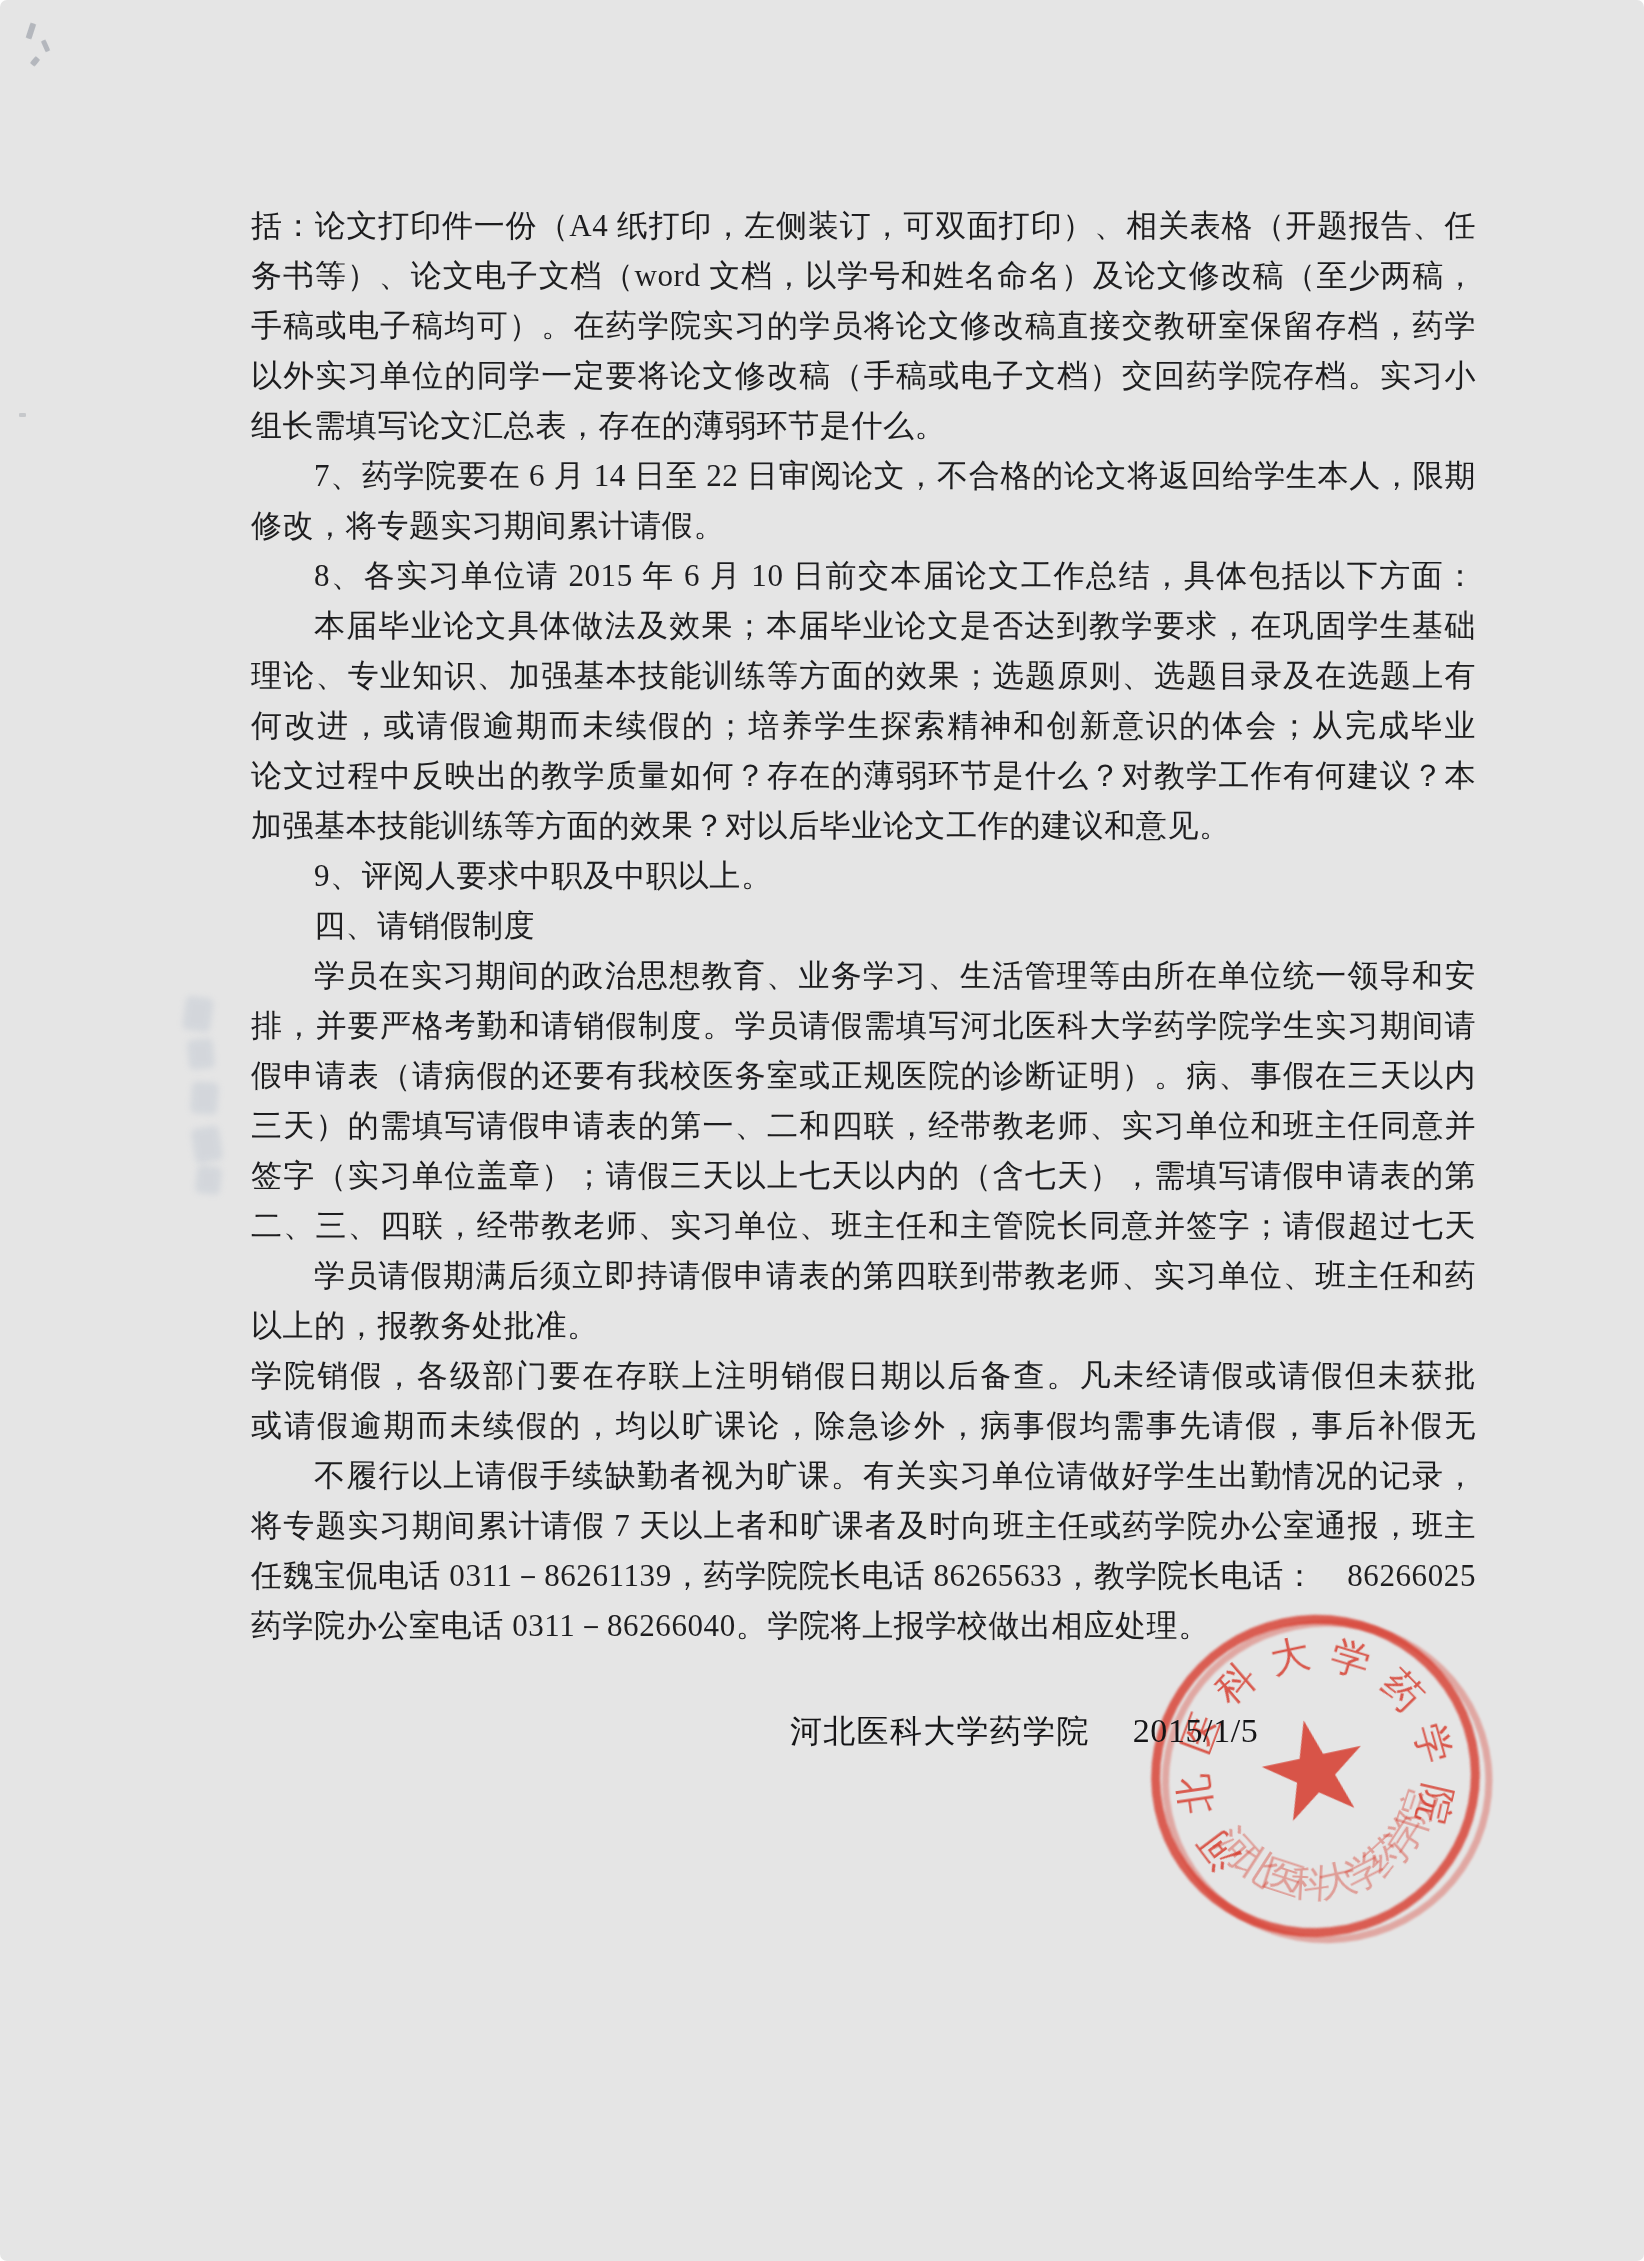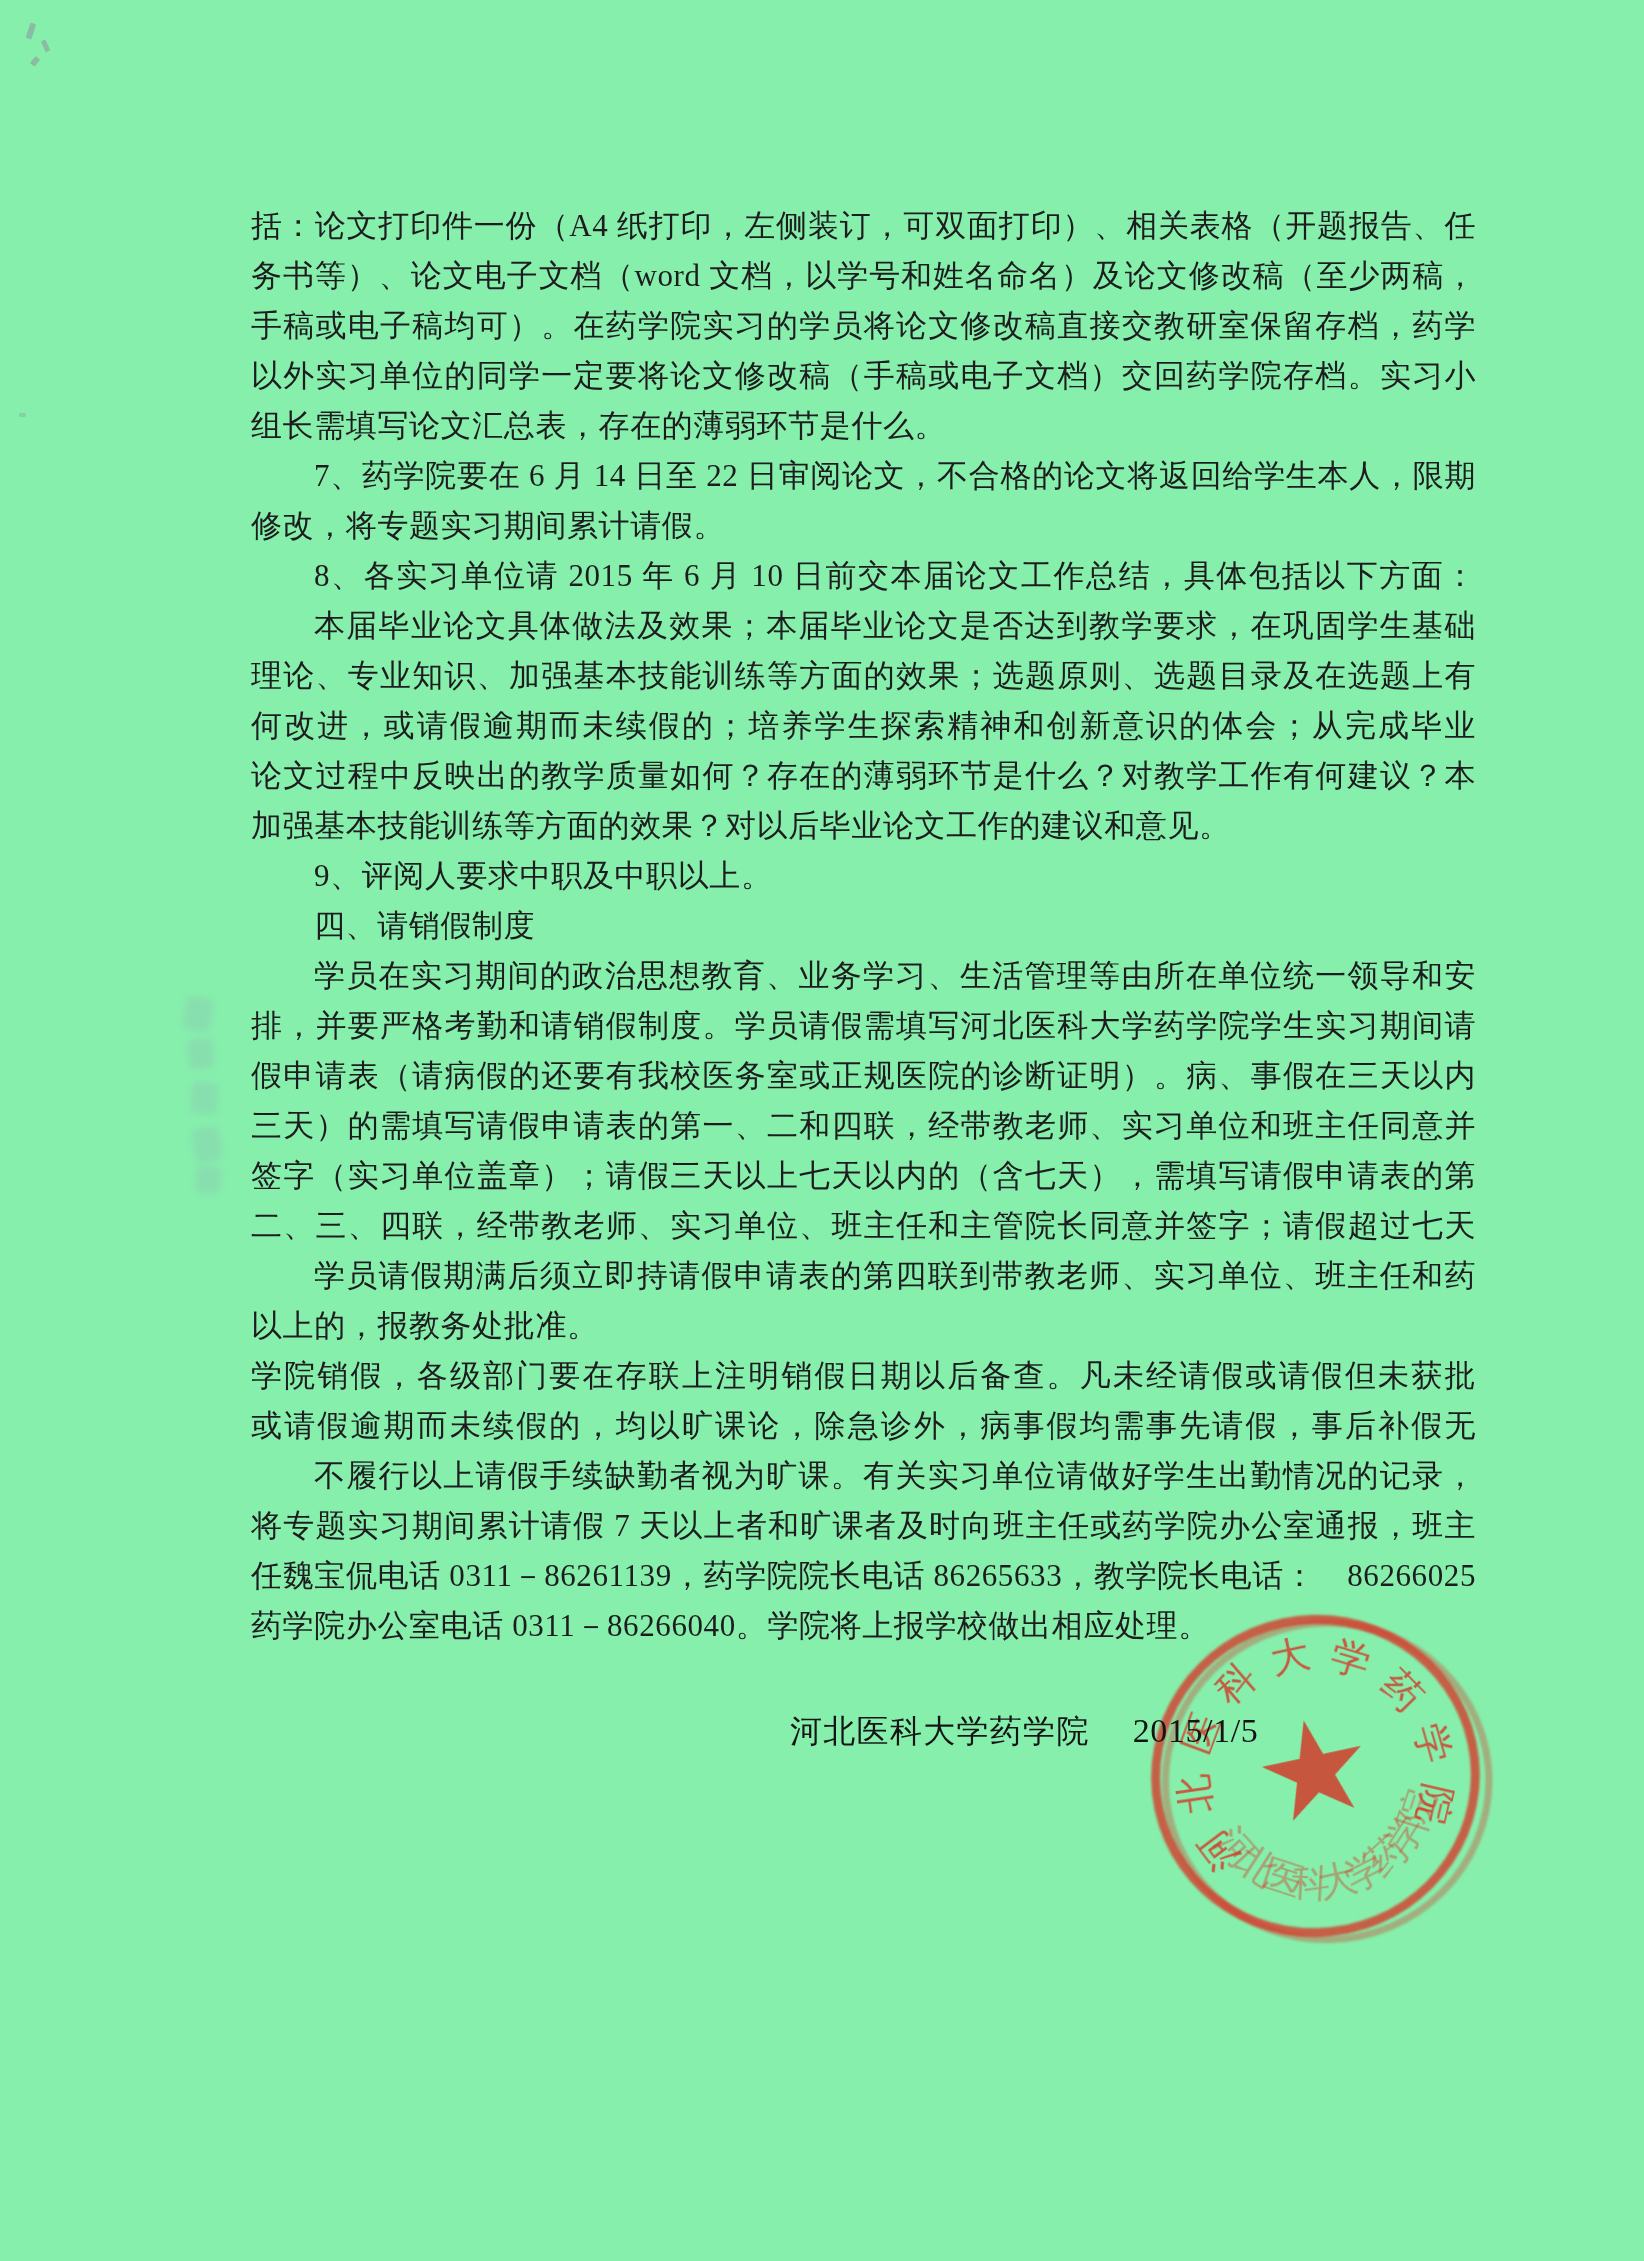--- a/index.html
+++ b/index.html
@@ -5,21 +5,22 @@
   html,body{margin:0;padding:0;}
   body{
     width:1644px;height:2261px;
     background:#ffffff;
     position:relative;
     overflow:hidden;
     font-family:"Liberation Serif","DejaVu Serif",serif;
   }
   .page{
     position:absolute;inset:0;
-    background:#86efac;
+    background:#e5e5e5;
+    border-radius:7px;
   }
   
   .text-block{
     position:absolute;
     left:251px;top:201px;width:1225px;
     color:#1d1d1f;
     font-size:31px;
     line-height:50px;
     letter-spacing:0.6px;
   }

